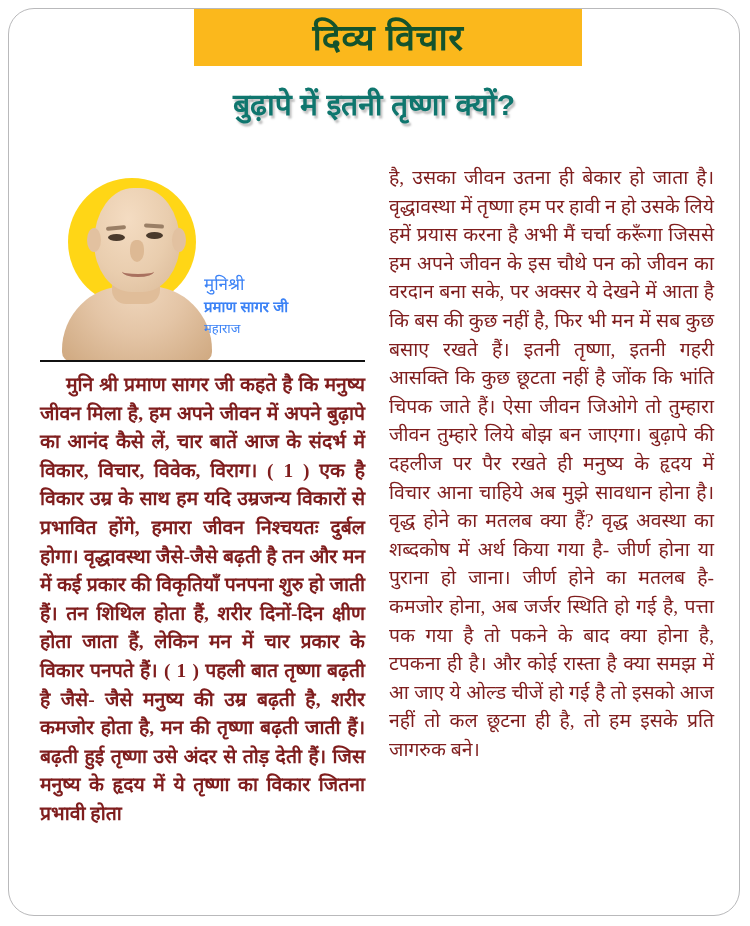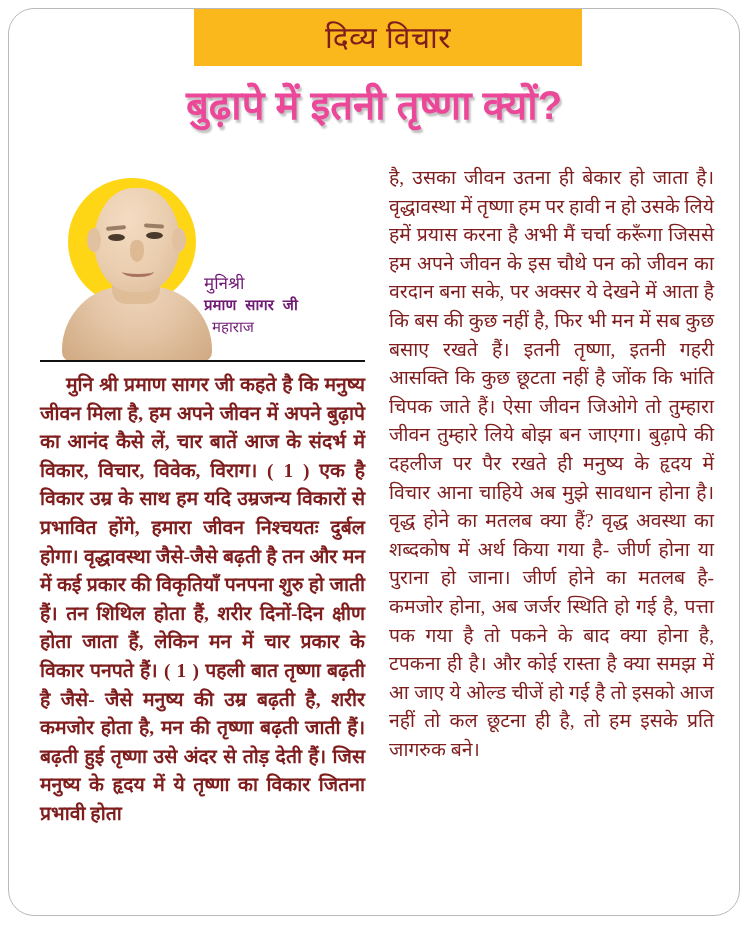--- a/index.html
+++ b/index.html
@@ -34,43 +34,43 @@
     width: 388px;
     height: 57px;
     background: #fbb81c;
     display: flex;
     align-items: center;
     justify-content: center;
     overflow: hidden;
   }
   .banner-text {
     font-family: "Liberation Sans", "DejaVu Sans", sans-serif;
-    font-weight: normal;
-    font-size: 30px;
+    font-weight: bold;
+    font-size: 36px;
     line-height: 40px;
-    color: #7f1d1d;
+    color: #14532d;
     letter-spacing: 0.5px;
     white-space: nowrap;
   }
 
   
   .headline {
     position: absolute;
     left: 0px;
     top: 66px;
     width: 730px;
     text-align: center;
   }
   .headline-text {
     display: inline-block;
     font-family: "Liberation Sans", "DejaVu Sans", sans-serif;
     font-weight: bold;
-    font-size: 40px;
+    font-size: 30px;
     line-height: 60px;
-    color: #ec4899;
+    color: #0f766e;
     text-shadow: 2px 3px 2px rgba(120,120,120,0.45);
     white-space: nowrap;
   }
 
   
   .columns {
     position: absolute;
     left: 31px;
     top: 155px;
     width: 678px;
@@ -208,38 +208,37 @@
     height: 8px;
     border-bottom: 3px solid #a9715f;
     border-radius: 0 0 50% 50%;
   }
 
   .caption {
     position: absolute;
     left: 164px;
     top: 110px;
     width: 160px;
-    font-family: Liberation Mono, monospace;
-    color: #701a75;
+    font-family: Liberation Sans, sans-serif;
+    color: #3b82f6;
   }
   .caption-line1 {
     font-size: 17px;
     line-height: 21px;
     font-weight: normal;
   }
   .caption-line2 {
     font-size: 15px;
     line-height: 24px;
     font-weight: bold;
   }
   .caption-line3 {
-    font-size: 15px;
+    font-size: 13px;
     line-height: 19px;
     font-weight: normal;
-    margin-left: 8px;
   }
 
   .divider {
     position: relative;
     margin-top: 4px;
     width: 325px;
     height: 0;
     border-top: 2px solid #111111;
   }
 

